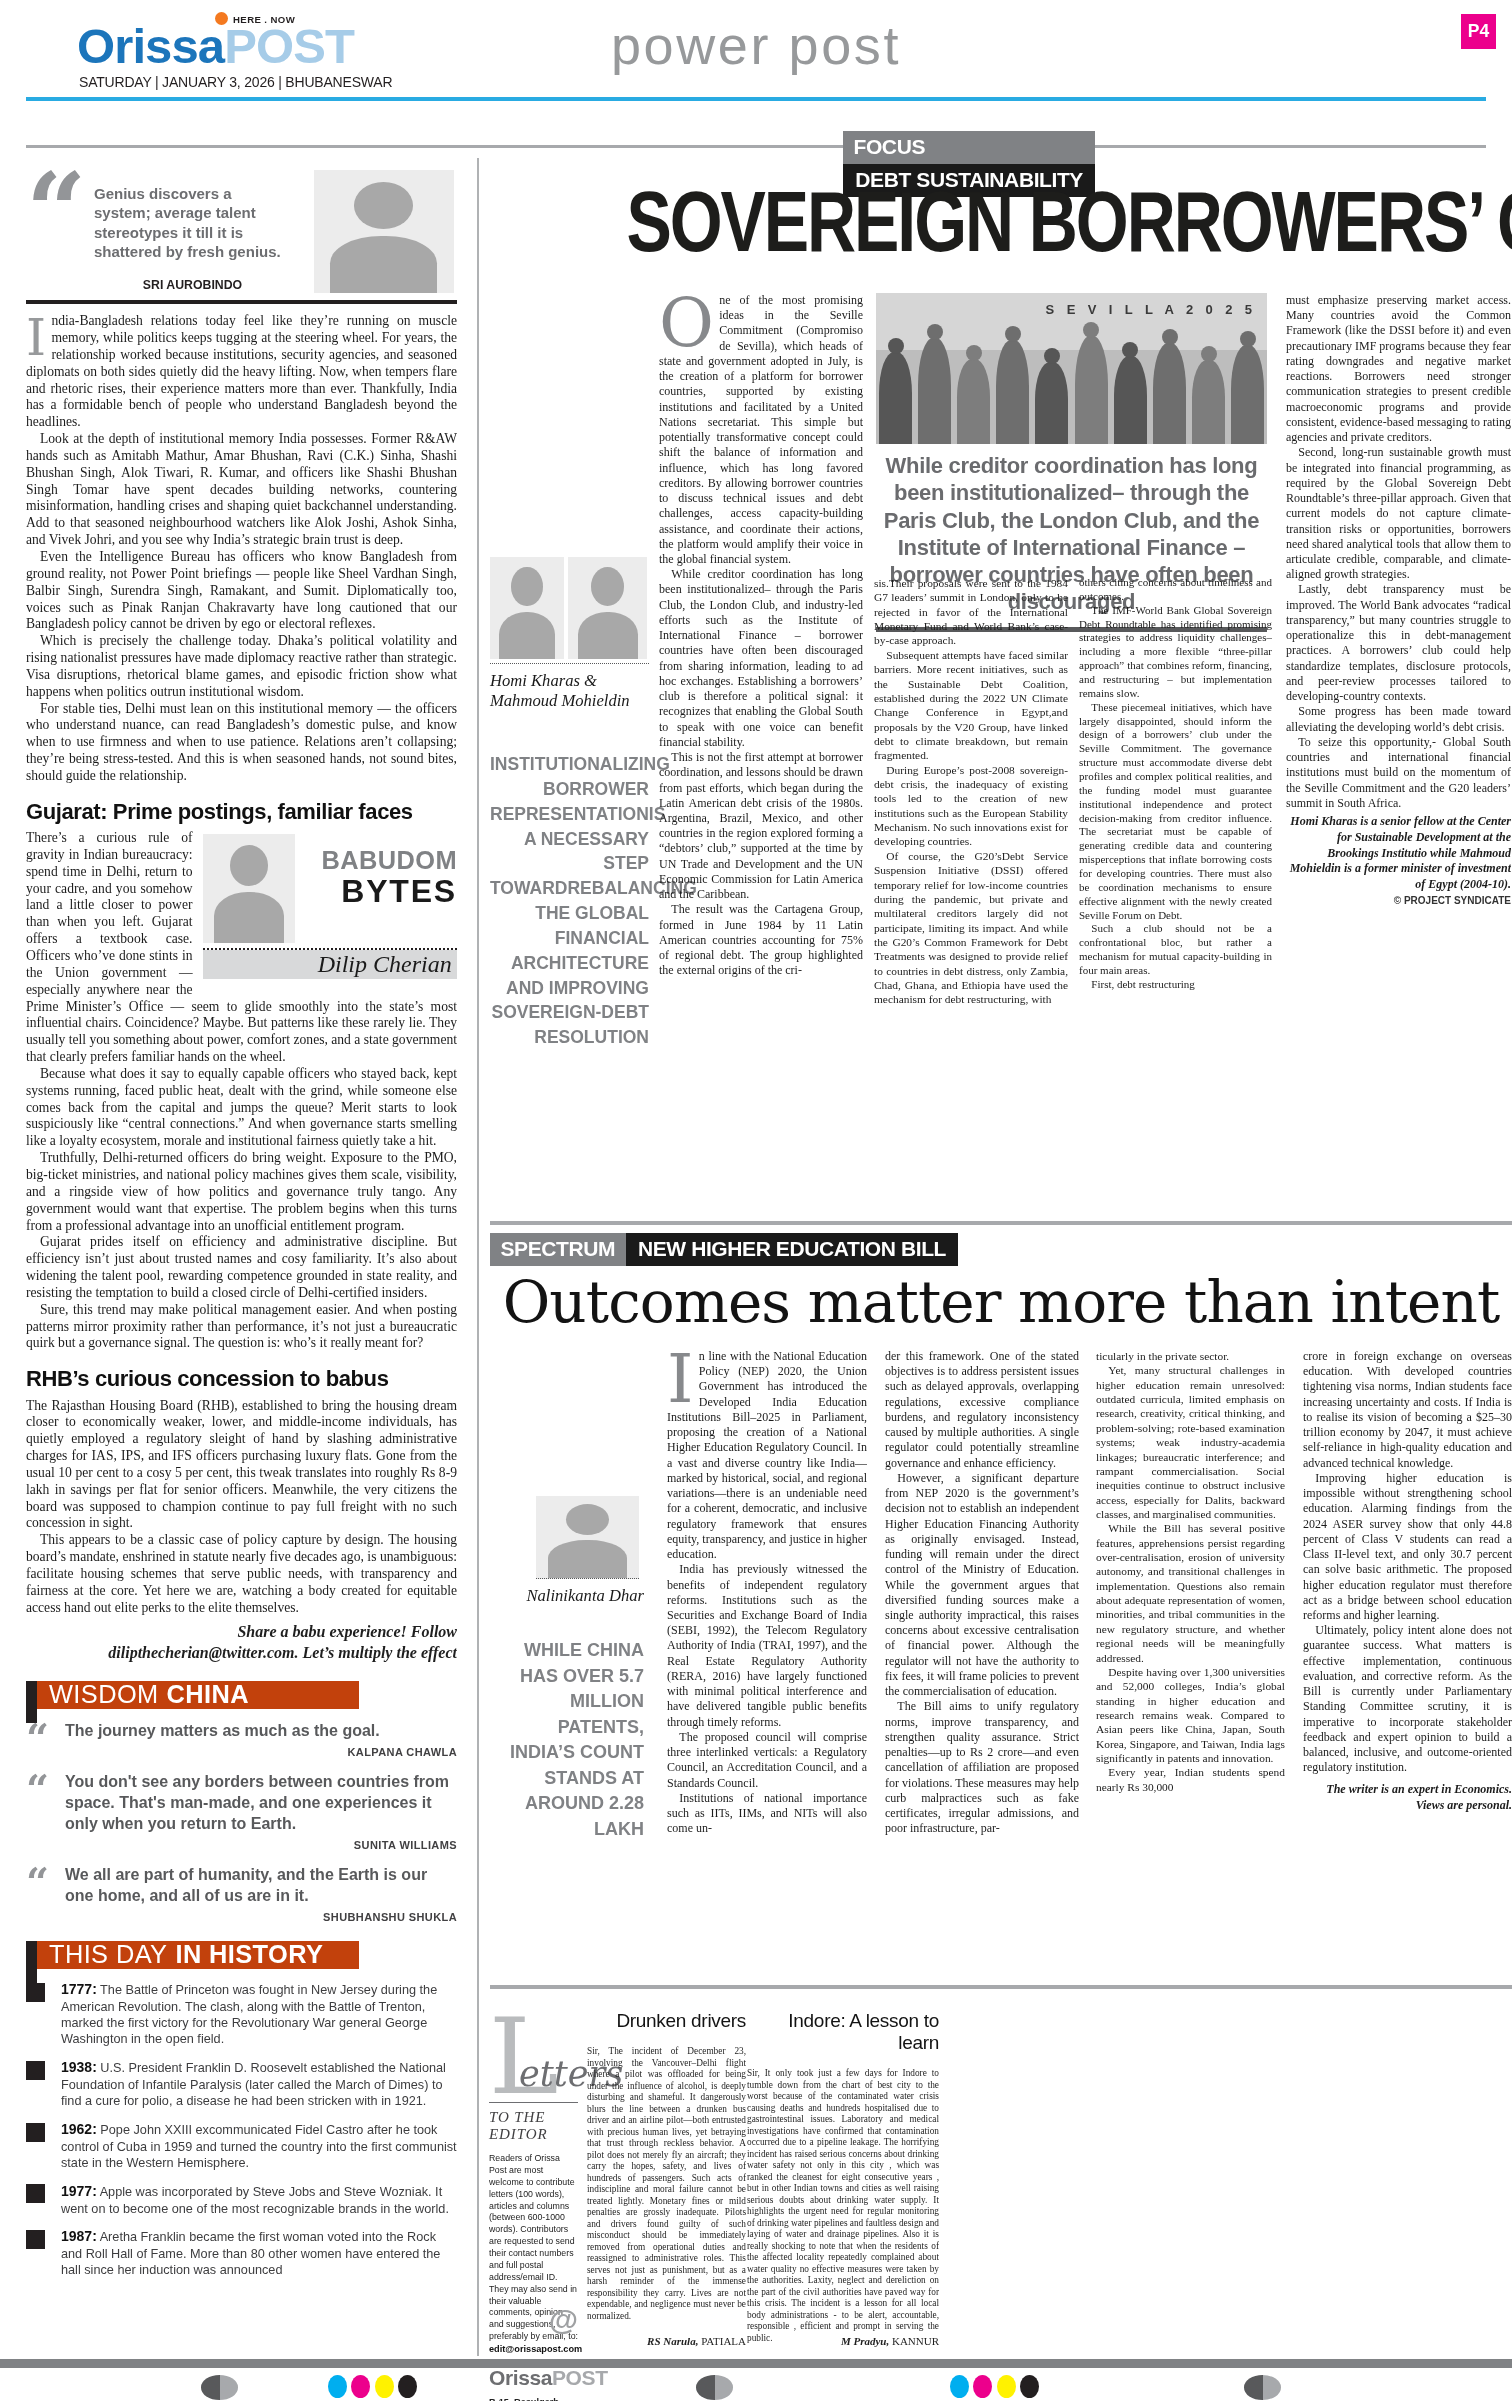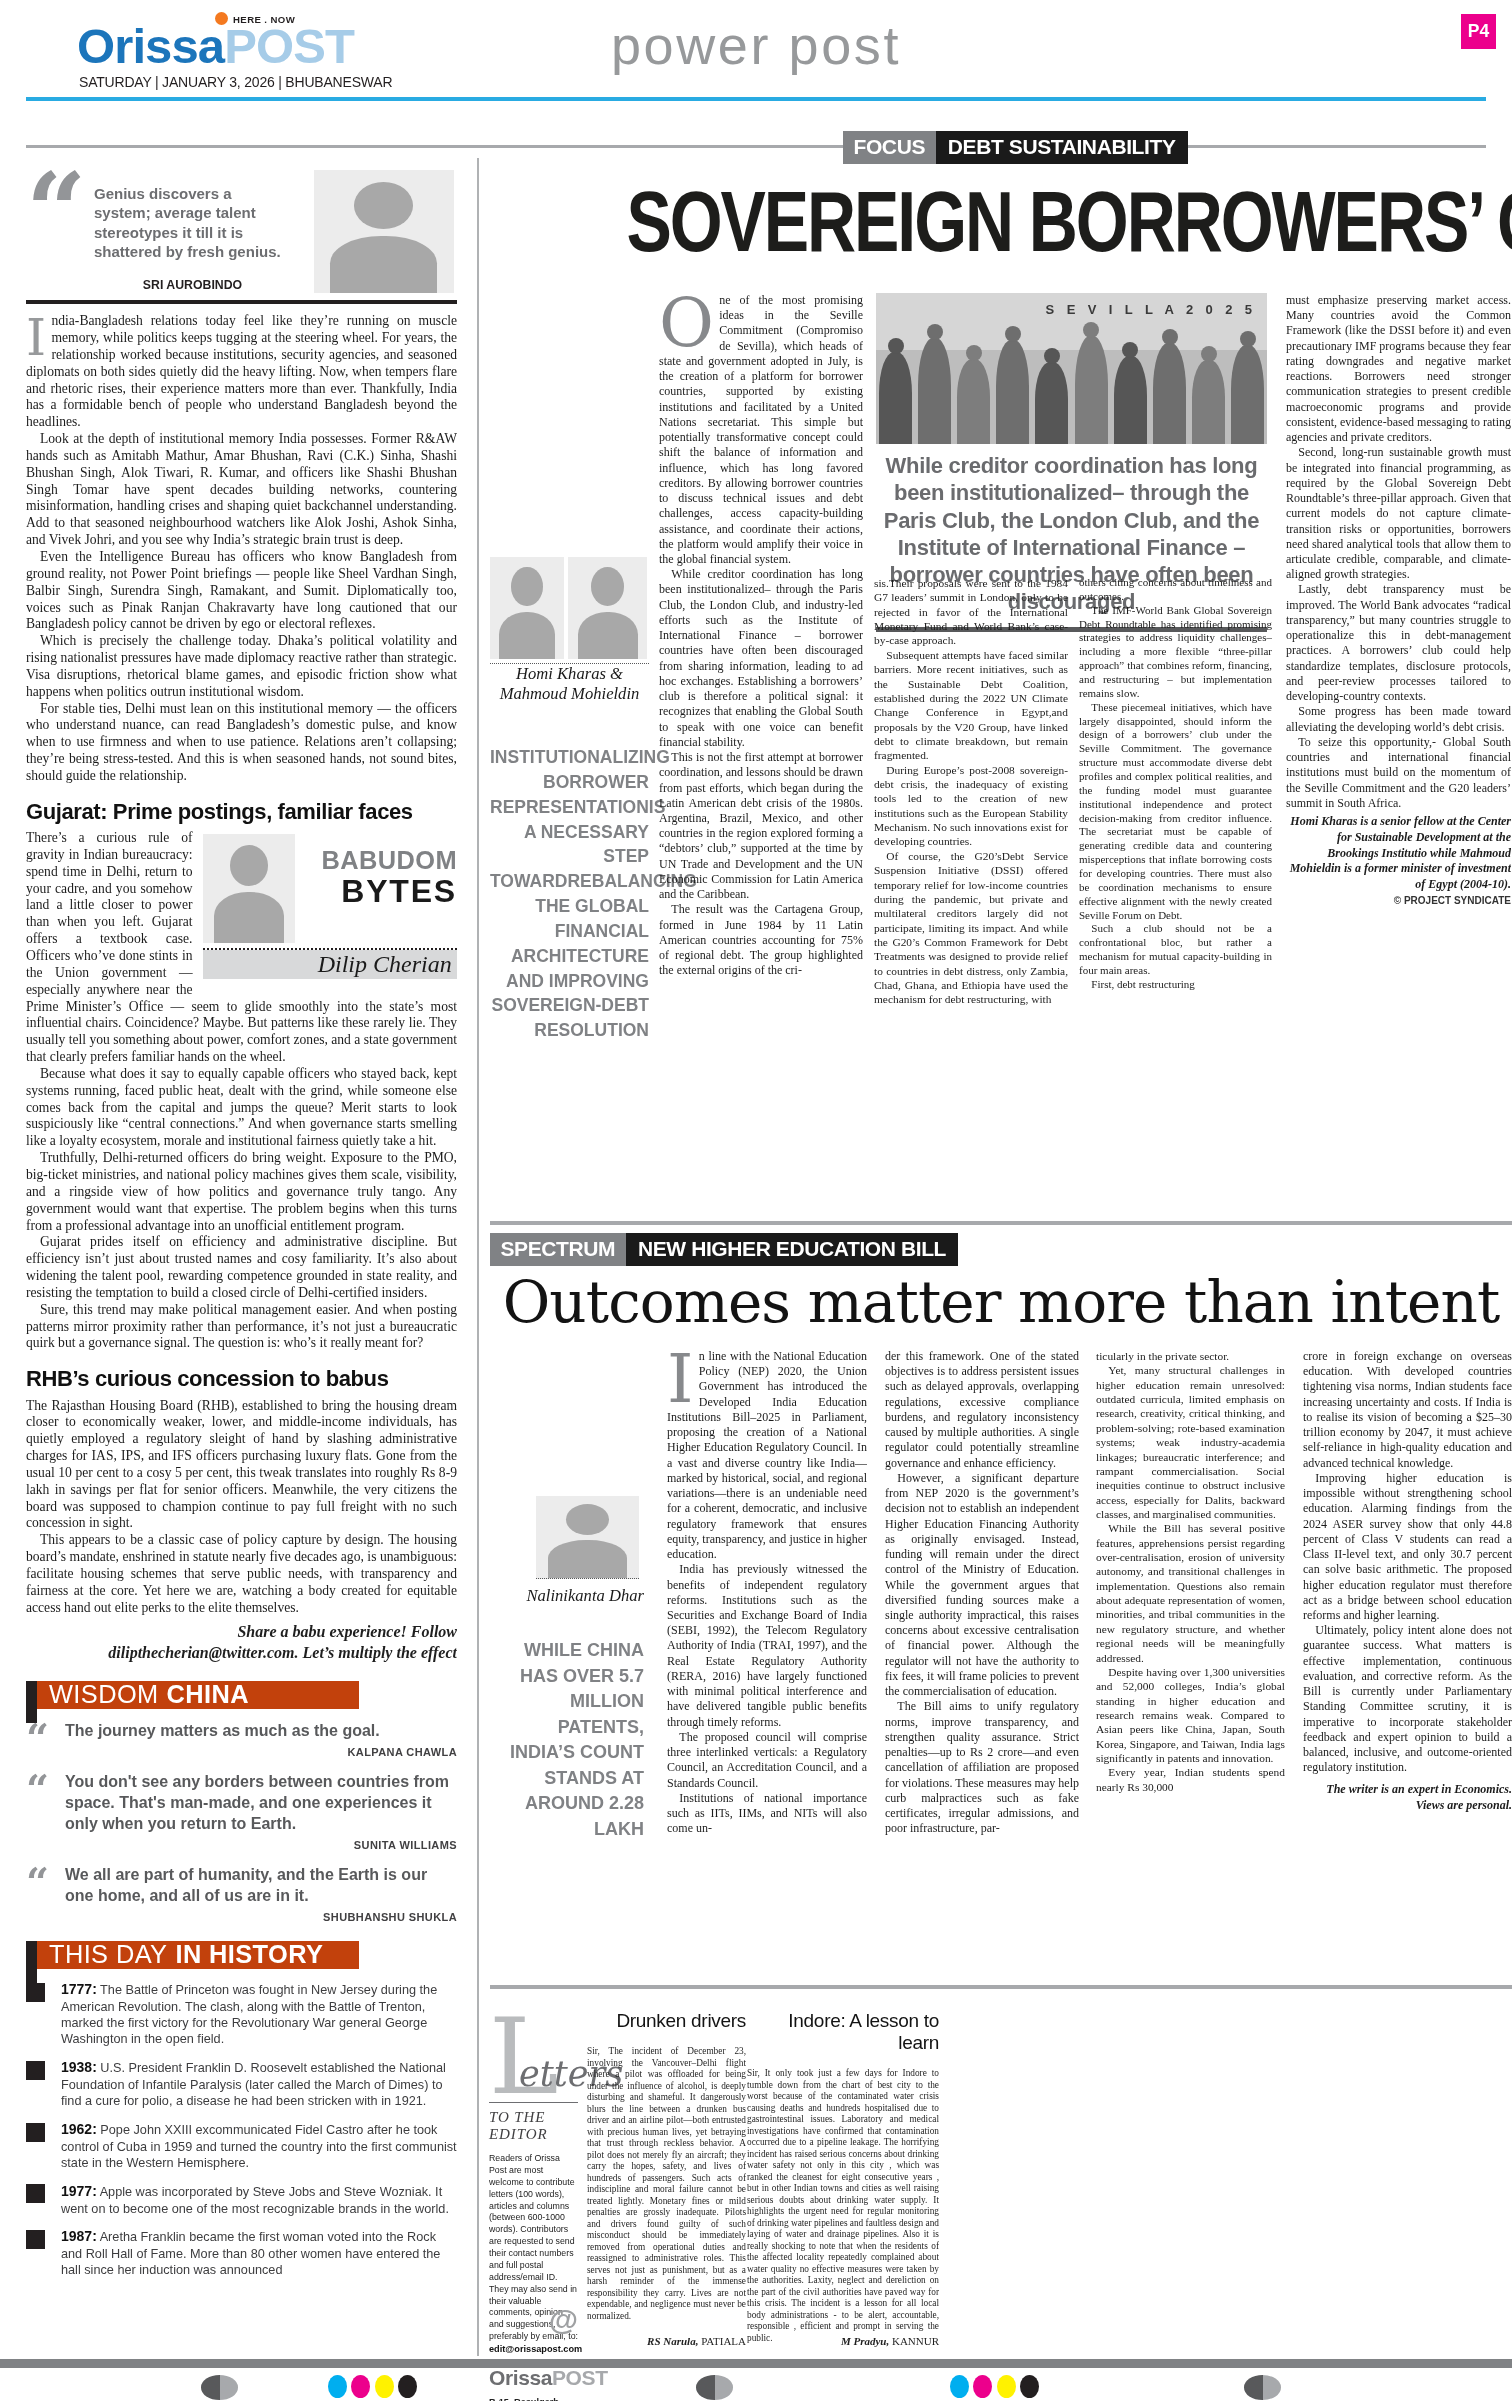--- a/index.html
+++ b/index.html
@@ -55,31 +55,31 @@
   .wq .wqt { font-size:16px; font-weight:bold; color:#58595b; line-height:1.3; }
   .wq .wqa { text-align:right; font-size:11px; font-weight:800; color:#414042; margin-top:4.4px; letter-spacing:0.4px; }
   .hist { position:relative; padding-left:35px; margin-bottom:11.4px; font-size:12.7px; line-height:1.28; color:#3d3d3f; }
   .hist .sq { position:absolute; left:0; top:1.8px; width:19px; height:19px; background:#231f20; }
   .hist b { color:#111; font-size:14px; }
 
   
   .tagrow { position:absolute; display:flex; }
   .tag-g { background:#808285; color:#fff; font-weight:800; font-size:21px; padding:4.4px 10.5px; letter-spacing:-0.4px; }
   .tag-b { background:#1a1a1a; color:#fff; font-weight:800; font-size:21px; padding:4.4px 12.3px; letter-spacing:-0.4px; }
-  .sov-tags { left:843px; top:131px; }
+  .sov-tags { left:843px; top:131px;flex-direction:column; }
   .sov-head { position:absolute; left:495px; top:173px; width:1007px; text-align:center; }
   .sov-head span { display:inline-block; font-size:85px; font-weight:800; letter-spacing:-2.6px; color:#1d1d1b; transform:scaleX(.8); transform-origin:center; white-space:nowrap; }
   .art-col { position:absolute; font-family:"Liberation Serif", serif; text-align:justify; color:#1c1c1c; overflow:hidden; }
   .art-col p { text-indent:12.3px; }
   .art-col p.noindent { text-indent:0; }
   .sov-info { left:490px; top:293px; width:159px; height:928px; position:absolute; }
   .sov-photos { margin-top:264px; display:flex; gap:4.4px; padding-bottom:3.5px; border-bottom:1.8px dotted #58595b; }
   .hk { width:74px; height:102px; }
   .mm { width:79px; height:102px; }
-  .sov-byline { font-family:"Liberation Serif", serif; font-style:italic; font-size:16.6px; text-align:center; line-height:1.25; color:#1a1a1a; }
+  .sov-byline { font-family:"Liberation Serif", serif; font-style:italic; font-size:16.6px; text-align:left; margin-top:7px; line-height:1.25; color:#1a1a1a; }
   .sov-stand { margin-top:40px; text-align:right; font-size:17.5px; font-weight:800; color:#808285; line-height:1.42; }
   .sov-c1 { left:659px; top:293px; width:204px; height:928px; font-size:12px; line-height:1.27; }
   .sov-c2 { left:874px; top:576px; width:194px; height:646px; font-size:11.4px; line-height:1.26; }
   .sov-c3 { left:1079px; top:576px; width:193px; height:646px; font-size:11px; line-height:1.26; }
   .sov-c4 { left:1286px; top:293px; width:225px; height:930px; font-size:12px; line-height:1.27; }
   .dropcapO { float:left; font-family:"DejaVu Serif", serif; font-size:67px; line-height:.8; padding:3.5px 5.3px 0 0; color:#87898c; }
   .sov-bio { font-style:italic; font-weight:bold; text-align:right; margin-top:3.5px; line-height:1.3; }
   .sov-credit { text-align:right; font-size:10px; font-weight:bold; font-family:"Liberation Sans", sans-serif; color:#333; margin-top:2.6px; }
   .conf-photo { position:absolute; left:876px; top:293px; width:391px; height:151px; background:linear-gradient(#d6d6d6 0 38%, #bdbdbd 38% 100%); overflow:hidden; }
   .conf-label { position:absolute; right:10.5px; top:8.8px; font-size:13px; font-weight:bold; letter-spacing:4.4px; color:#3a3a3a; }

